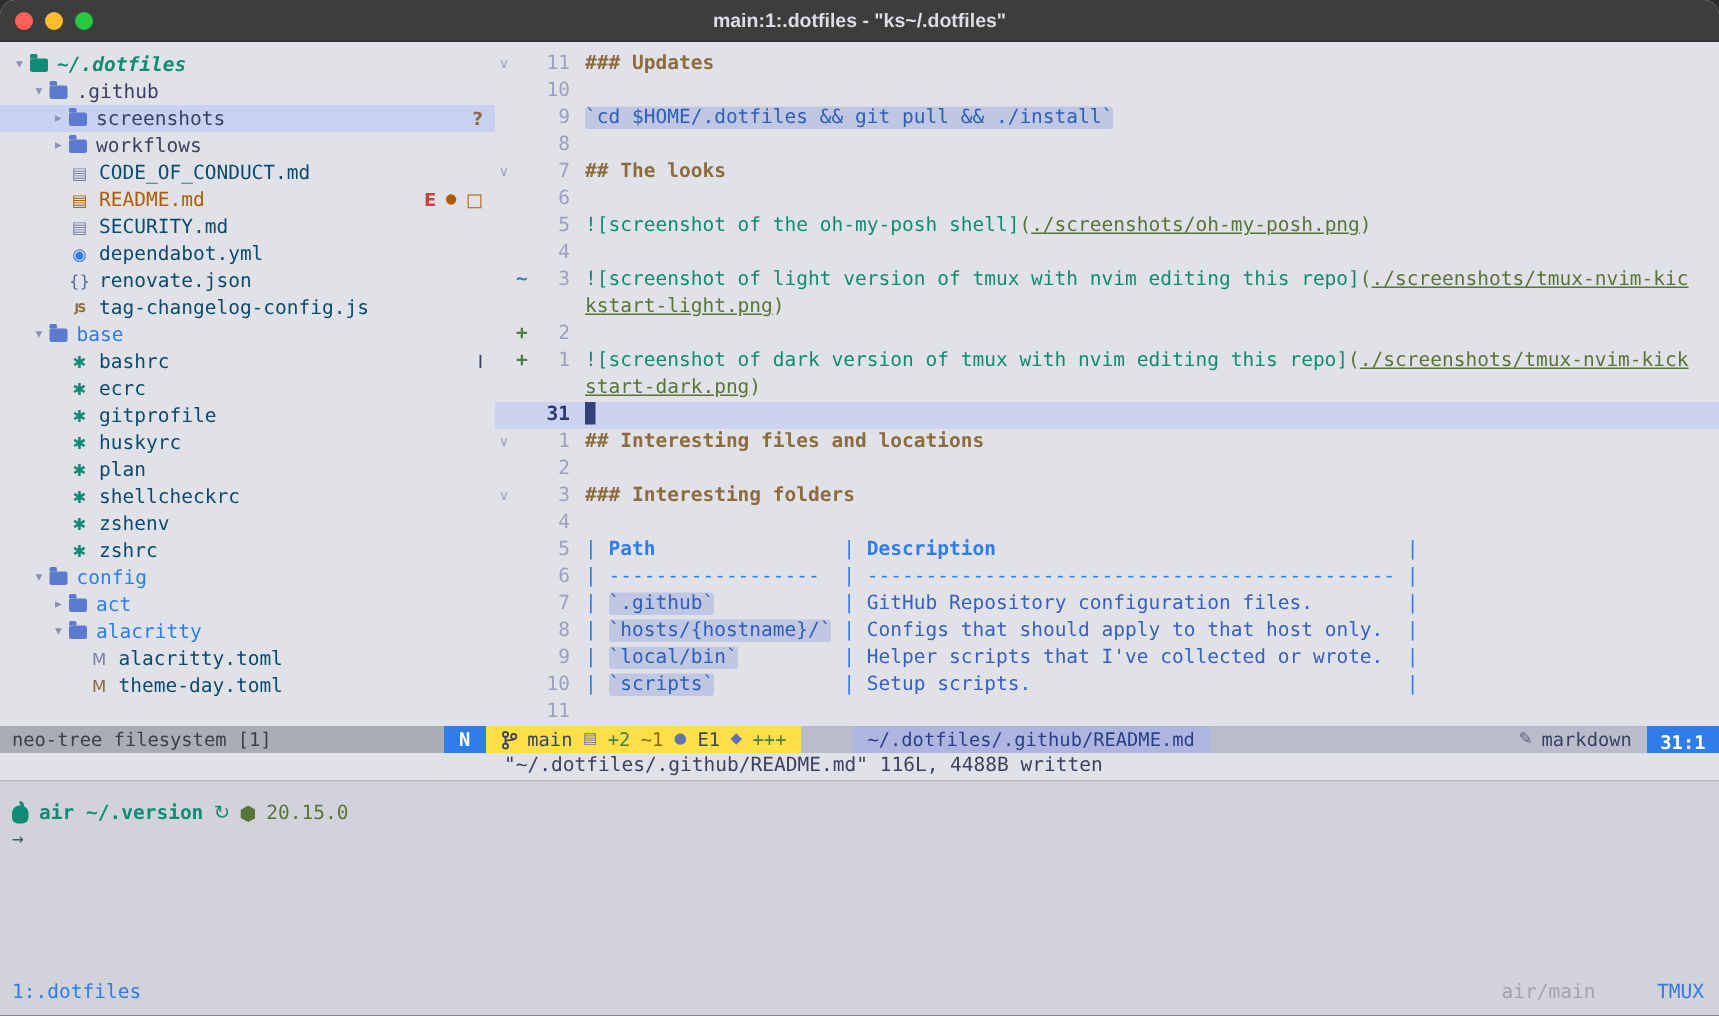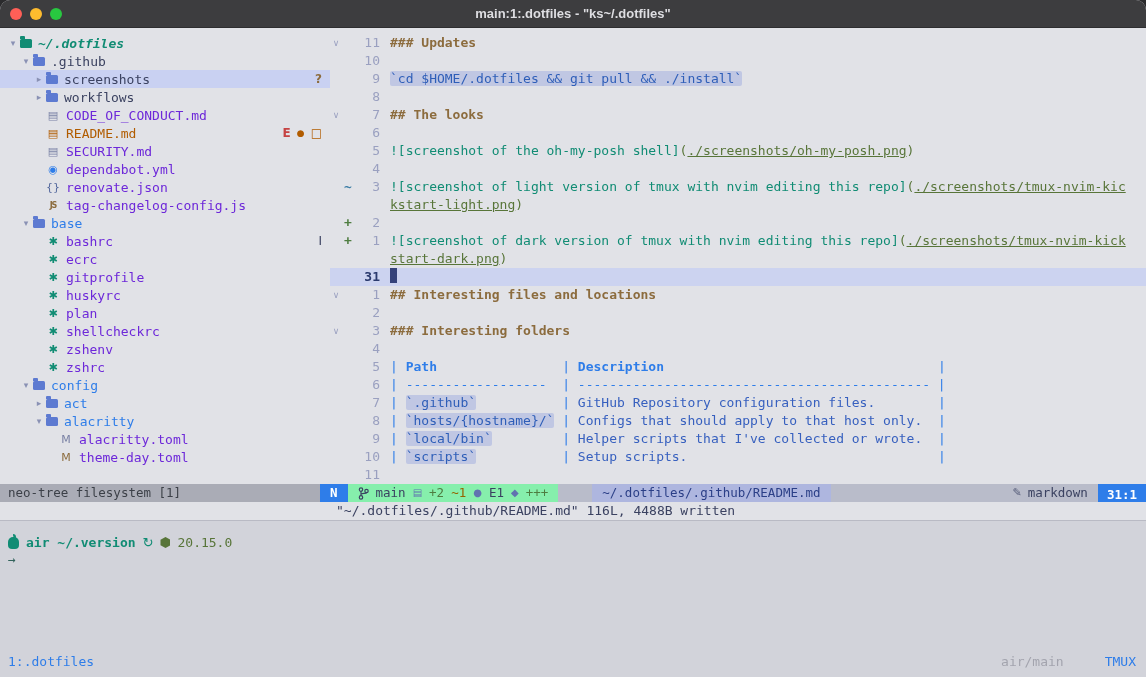--- a/index.html
+++ b/index.html
@@ -25,21 +25,21 @@
   .folder-shape{width:12px;height:9px;background:#5d7ad1;border-radius:1.5px;position:relative;display:inline-block}
   .folder-shape::before{content:"";position:absolute;top:-3px;left:0;width:5px;height:3px;background:inherit;border-radius:1px 1px 0 0}
   .folder-root{background:#118c74}
   .gicon{font-size:11px;width:14px;text-align:center;display:inline-block;font-family:"DejaVu Sans",sans-serif}
   .ic-gray{color:#7a82a5}.ic-orange{color:#b15c00}.ic-blue{color:#2e7de9}.ic-teal{color:#118c74}.ic-olive{color:#8c6c3e}.ic-slate{color:#566a9e}
   .icon-js{font-size:8px;font-weight:bold;letter-spacing:-1px}
   .fname{color:#3b4261}
   .n-root{color:#118c74;font-weight:bold;font-style:italic}
   .n-dark{color:#3b4261}
   .n-blue{color:#2e7de9}
-  .n-file{color:#6d28d9}
+  .n-file{color:#0c4a6e}
   .n-orange{color:#b15c00}
   .n-note{color:#848cb5;font-style:italic}
   .badges{margin-left:auto;display:flex;gap:6px;align-items:center;font-family:"DejaVu Sans",sans-serif}
   .badge{font-size:12px}
   .badge-untracked{color:#8c6c3e;font-weight:bold}
   .badge-error{color:#c64343;font-weight:bold}
   .badge-dot{color:#b15c00;font-size:9px}
   .badge-square{color:#b15c00}
   .badge-ibeam{color:#3b4261}
 
@@ -58,24 +58,24 @@
   .md-code{color:#2e5eb8;background:#c0c7e3;border-radius:2px}
   .md-alt{color:#118c74}
   .md-url{color:#587539;text-decoration:underline}
   .md-paren{color:#587539}
   .md-pipe{color:#2e7de9}
   .md-th{color:#2e7de9;font-weight:bold}
   .md-txt{color:#3760bf}
 
   
   .statusline{display:flex;height:18px;font-size:12.5px;line-height:18px;flex:0 0 auto}
-  .st-neotree{width:320px;background:#aaacb6;color:#3c4048;padding-left:8px;flex:0 0 auto}
+  .st-neotree{width:296px;background:#aaacb6;color:#3c4048;padding-left:8px;flex:0 0 auto}
   .st-main{flex:1;display:flex;background:#b9bcca;align-items:stretch;overflow:hidden}
   .st-mode{background:#2e7de9;color:#fff;font-weight:bold;padding:0 10px}
-  .st-b{background:#86efac;color:#3b4261;padding:0 10px;display:flex;gap:7px;align-items:center}
+  .st-b{background:#fde047;color:#3b4261;padding:0 10px;display:flex;gap:7px;align-items:center}
   .mini{color:#6172b0;font-size:10px;font-family:"DejaVu Sans",sans-serif}
   .df-add{color:#4e7d41}.df-mod{color:#946300}.df-e{color:#3b4261}.df-x{color:#4e7d41}
   .br-ic{flex:0 0 auto}
   .st-file{background:#aeb6df;color:#2b3f87;padding:0 10px;margin-left:34px;white-space:pre}
   .st-right{margin-left:auto;display:flex;align-items:center;gap:6px;color:#3b4261;padding-right:10px}
   .mini2{color:#5a607d;font-size:11px;font-family:"DejaVu Sans",sans-serif}
   .st-pos{background:#2e7de9;color:#fff;font-weight:bold;padding:2px 9px}
 
   
   .msgline{height:18px;line-height:18px;font-size:13px;color:#3b4261;padding-left:336px;white-space:pre;flex:0 0 auto;background:#e1e2e7}

